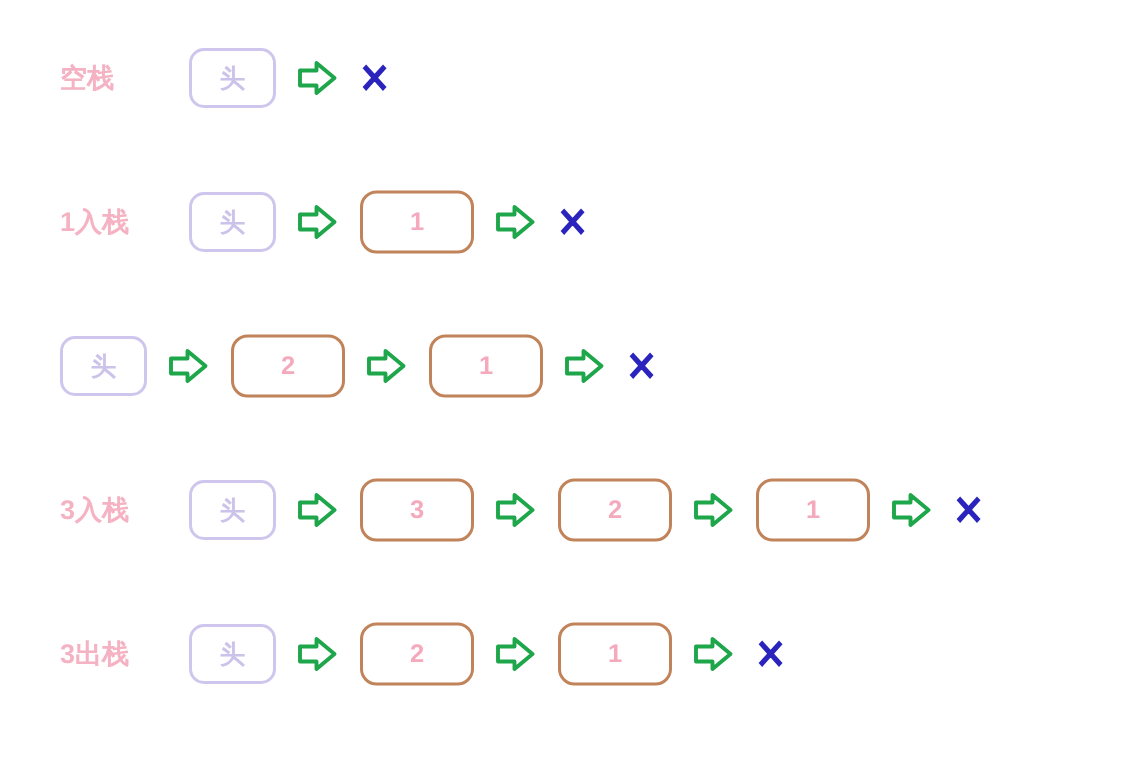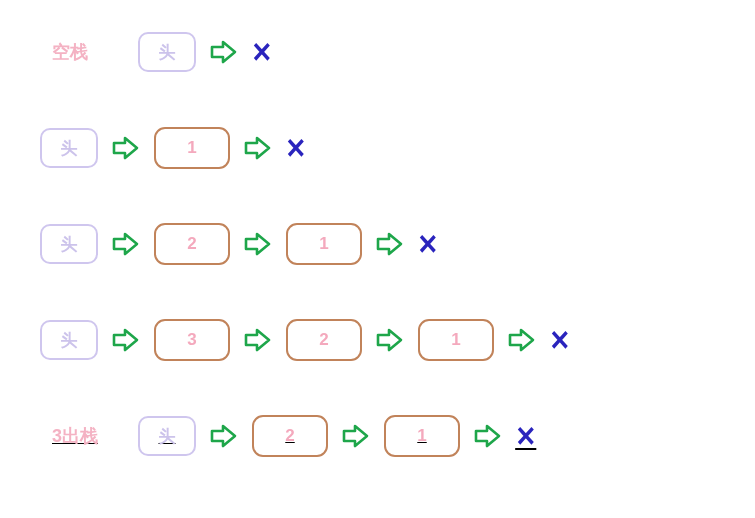--- a/index.html
+++ b/index.html
@@ -10,27 +10,26 @@
     width: 755px;
     height: 518px;
     box-sizing: border-box;
   }
   .row {
     display: flex;
     align-items: center;
     height: 48px;
     margin-bottom: 48px;
   }
-  .row:last-child { margin-bottom: 0; text-decoration: underline; }
+  .row:last-child { margin-bottom: 0; }
   .label {
     width: 86px;
     font-size: 18px;
     font-weight: 700;
     color: #f4b2c3;
-    margin-left: 12px;
   }
   .head-box {
     width: 54px;
     height: 36px;
     border: 2px solid #cfc6ee;
     border-radius: 10px;
     display: flex;
     align-items: center;
     justify-content: center;
     font-size: 17px;
@@ -74,20 +73,21 @@
 <div id="diagram">
     <div class="row">
       <div class="label">空栈</div>
       <div class="head-box">头</div>
       <svg class="arrow" viewBox="0 0 28 26">
         <path d="M2 8 L13 8 L13 3 L25 13 L13 23 L13 18 L2 18 Z" fill="none" stroke="#1ea64a" stroke-width="2.6" stroke-linejoin="round" stroke-linecap="round"></path>
       </svg>
       <div class="terminator">✕</div>
     </div>
     <div class="row">
+      <div class="label">1入栈</div>
       <div class="head-box">头</div>
       <svg class="arrow" viewBox="0 0 28 26">
         <path d="M2 8 L13 8 L13 3 L25 13 L13 23 L13 18 L2 18 Z" fill="none" stroke="#1ea64a" stroke-width="2.6" stroke-linejoin="round" stroke-linecap="round"></path>
       </svg>
       <div class="node-box">1</div>
       <svg class="arrow" viewBox="0 0 28 26">
         <path d="M2 8 L13 8 L13 3 L25 13 L13 23 L13 18 L2 18 Z" fill="none" stroke="#1ea64a" stroke-width="2.6" stroke-linejoin="round" stroke-linecap="round"></path>
       </svg>
       <div class="terminator">✕</div>
     </div>
@@ -100,20 +100,21 @@
       <svg class="arrow" viewBox="0 0 28 26">
         <path d="M2 8 L13 8 L13 3 L25 13 L13 23 L13 18 L2 18 Z" fill="none" stroke="#1ea64a" stroke-width="2.6" stroke-linejoin="round" stroke-linecap="round"></path>
       </svg>
       <div class="node-box">1</div>
       <svg class="arrow" viewBox="0 0 28 26">
         <path d="M2 8 L13 8 L13 3 L25 13 L13 23 L13 18 L2 18 Z" fill="none" stroke="#1ea64a" stroke-width="2.6" stroke-linejoin="round" stroke-linecap="round"></path>
       </svg>
       <div class="terminator">✕</div>
     </div>
     <div class="row">
+      <div class="label">3入栈</div>
       <div class="head-box">头</div>
       <svg class="arrow" viewBox="0 0 28 26">
         <path d="M2 8 L13 8 L13 3 L25 13 L13 23 L13 18 L2 18 Z" fill="none" stroke="#1ea64a" stroke-width="2.6" stroke-linejoin="round" stroke-linecap="round"></path>
       </svg>
       <div class="node-box">3</div>
       <svg class="arrow" viewBox="0 0 28 26">
         <path d="M2 8 L13 8 L13 3 L25 13 L13 23 L13 18 L2 18 Z" fill="none" stroke="#1ea64a" stroke-width="2.6" stroke-linejoin="round" stroke-linecap="round"></path>
       </svg>
       <div class="node-box">2</div>
       <svg class="arrow" viewBox="0 0 28 26">

